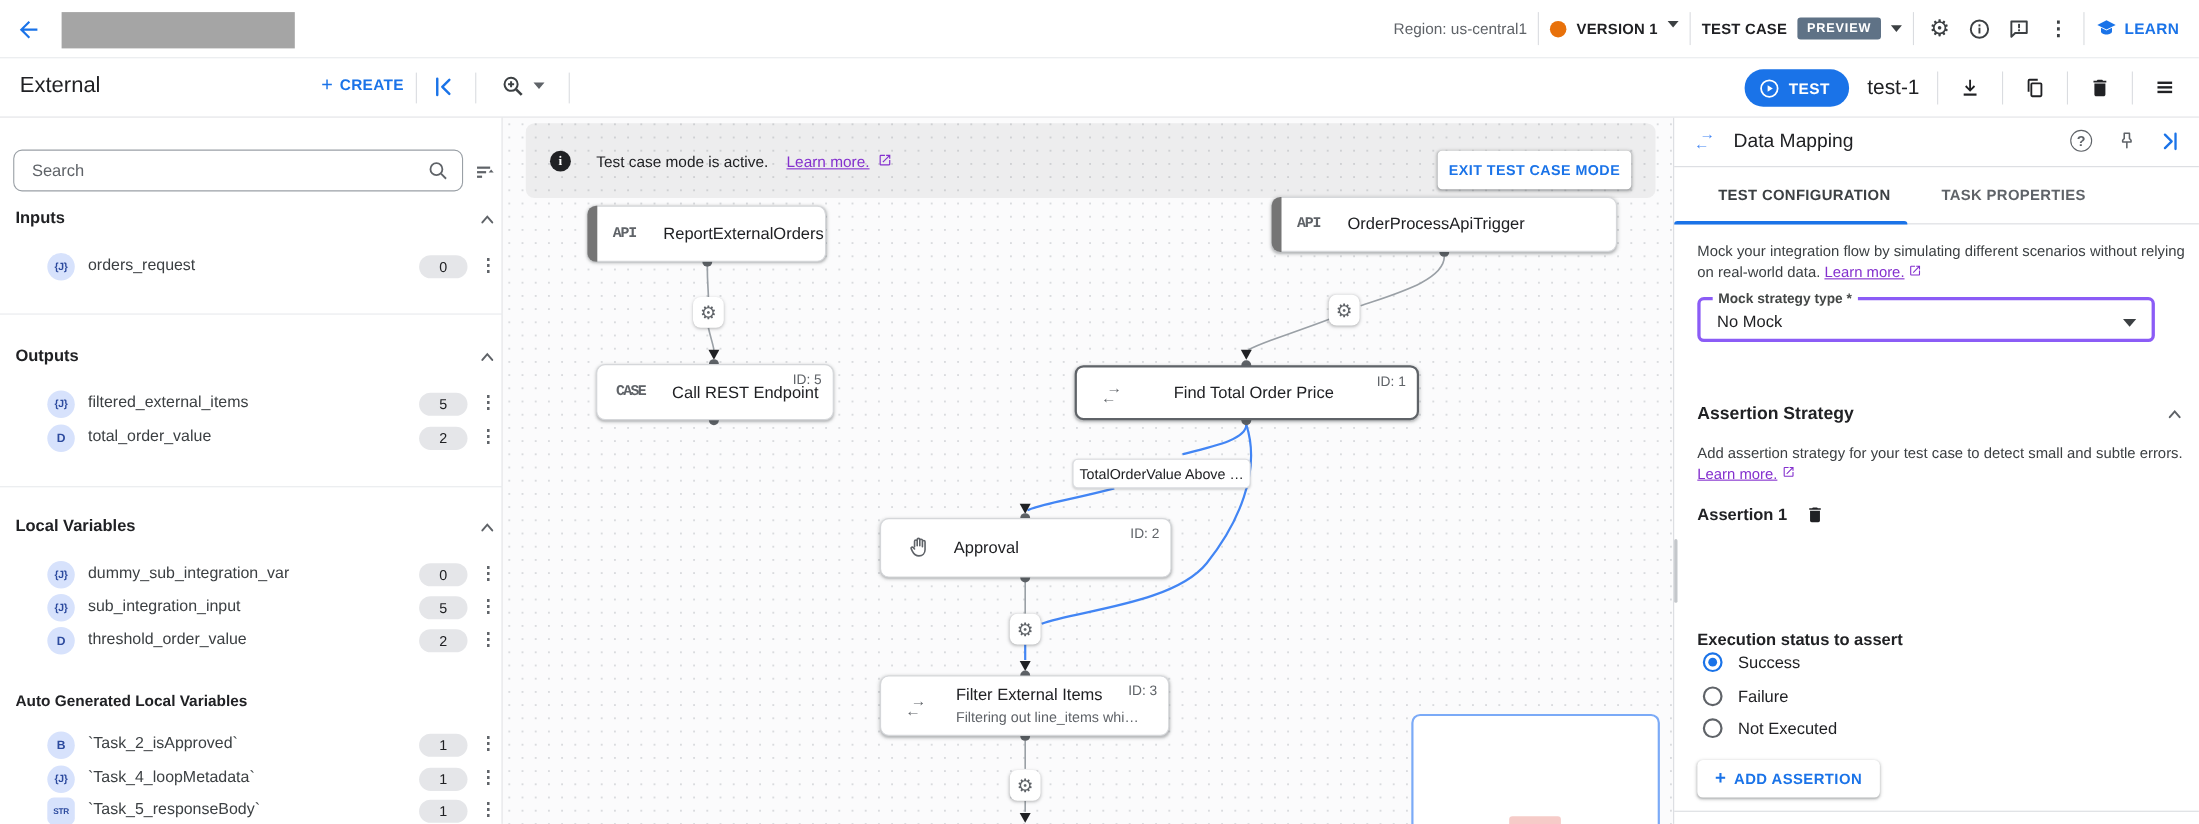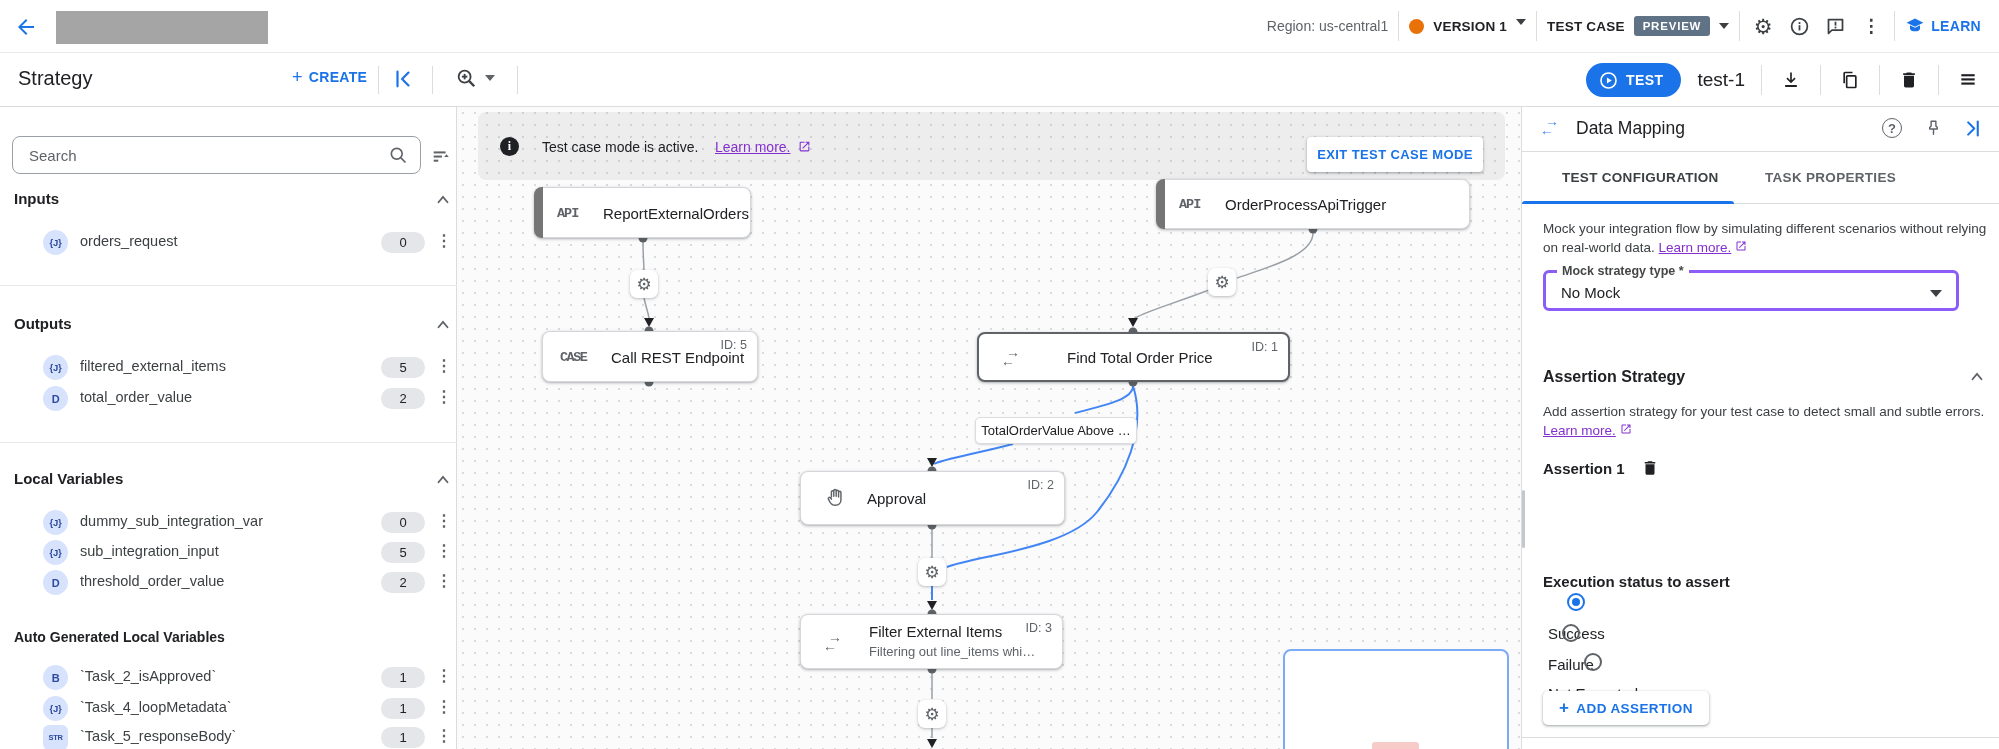--- a/index.html
+++ b/index.html
@@ -105,21 +105,21 @@
   .p-link { color:#8430ce; text-decoration:underline; cursor:pointer; }
   .select-field { position:absolute; left:21px; width:416px; height:41px; border:3px solid #8b5cf6; border-radius:6px; cursor:pointer; }
   .field-label { position:absolute; left:11px; top:-9px; background:#fff; padding:0 5px; font-size:12.5px; font-weight:700; color:#444746; white-space:nowrap; }
   .field-value { position:absolute; left:15px; top:11px; font-size:15px; color:#202124; }
   .field-caret { position:absolute; right:14px; top:17px; width:0; height:0; border-left:6px solid transparent; border-right:6px solid transparent; border-top:7px solid #3c4043; }
   .panel-h2 { position:absolute; left:21px; font-size:16px; font-weight:700; color:#202124; }
   .panel-chevron { position:absolute; left:446px; cursor:pointer; }
   .assert-row { position:absolute; left:21px; display:flex; align-items:center; gap:16px; }
   .assert-title { font-size:15px; font-weight:700; color:#202124; }
   .trash-sm { cursor:pointer; display:flex; }
-  .radio-row { position:absolute; left:26px; display:flex; align-items:center; gap:14px; cursor:pointer;flex-direction:column; }
+  .radio-row { position:absolute; left:26px; display:flex; align-items:center; gap:14px; cursor:pointer; }
   .radio { width:18px; height:18px; border:2px solid #5f6368; border-radius:50%; position:relative; }
   .radio.checked { border-color:#1a73e8; }
   .radio.checked::after { content:""; position:absolute; left:3px; top:3px; width:8px; height:8px; border-radius:50%; background:#1a73e8; }
   .radio-label { font-size:15px; color:#202124; }
   .add-assert-btn { position:absolute; left:21px; top:584px; height:34px; padding:0 16px; background:#fff; border:none; border-radius:5px; color:#1a73e8; font-size:13.5px; font-weight:700; letter-spacing:.4px; box-shadow:0 1px 2px rgba(60,64,67,.3),0 1px 3px 1px rgba(60,64,67,.15); cursor:pointer; display:flex; align-items:center; gap:7px; font-family:inherit; }
   .panel-div { position:absolute; left:0; width:477px; height:1px; background:#dadce0; }
   .scroll-thumb { position:absolute; left:0; top:383px; width:3px; height:58px; background:#c4c7cb; border-radius:2px; }
 </style>
 </head>
 <body>
@@ -173,21 +173,21 @@
         <svg width="20" height="20" viewBox="0 0 24 24">
             <path d="M12 3 2 8l10 5 10-5z" fill="#1a73e8"></path>
             <path d="M6 11.2v4c0 1.8 2.7 3.2 6 3.2s6-1.4 6-3.2v-4l-6 3z" fill="#1a73e8"></path>
           </svg>
         <span class="learn-label">LEARN</span>
       </div>
     </div>
   </header>
 
   <div class="toolbar">
-    <div class="page-title">Strategy</div>
+    <div class="page-title">External</div>
     <div class="create-btn">
       <span class="plus-glyph">+</span>
       <span>CREATE</span>
     </div>
     <span class="tdiv" style="left:378px"></span>
     <div class="collapse-btn">
       <svg width="22" height="22" viewBox="0 0 24 24" fill="none" stroke="#1a73e8" stroke-width="2.4" stroke-linecap="round" stroke-linejoin="round">
           <line x1="6" y1="4" x2="6" y2="20"></line>
           <polyline points="18,5 11,12 18,19"></polyline>
         </svg>

